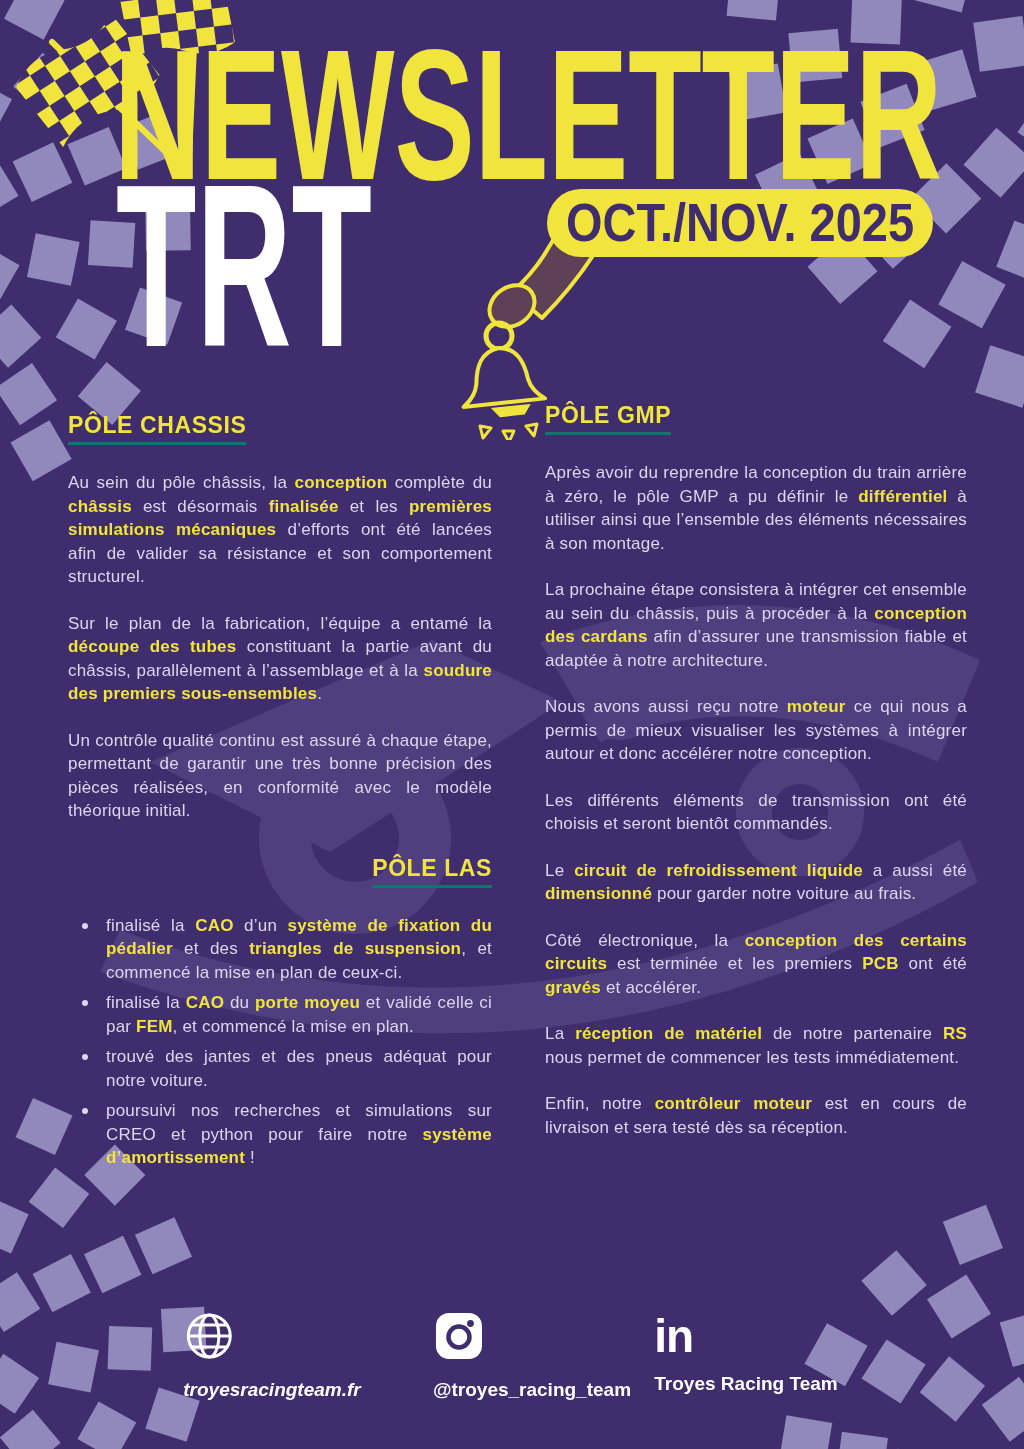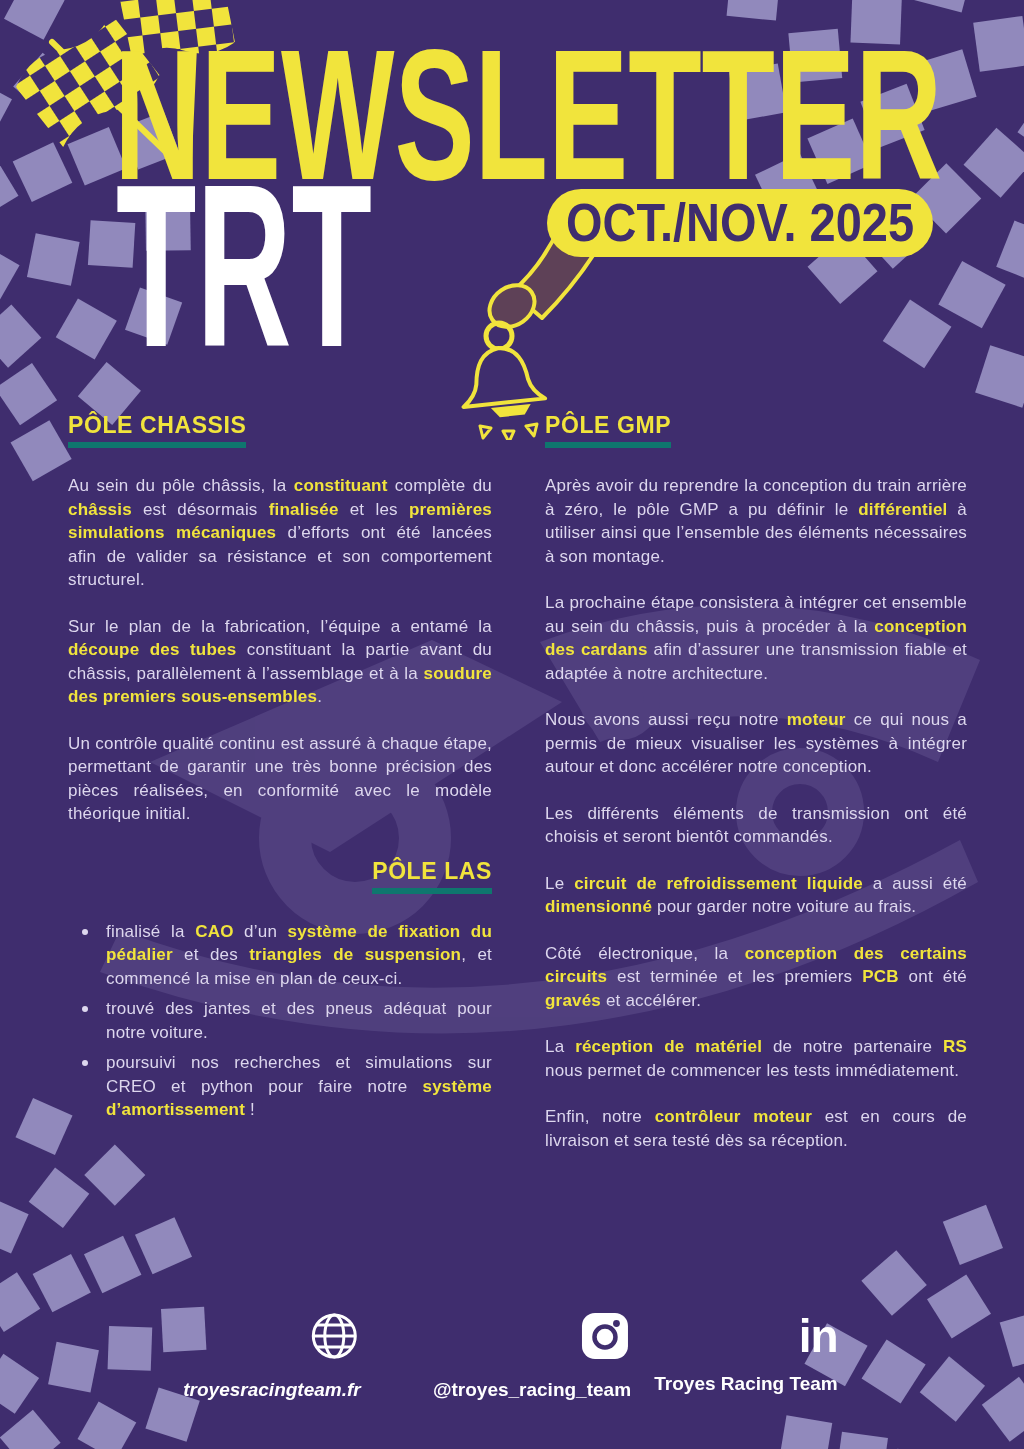--- a/index.html
+++ b/index.html
@@ -3,33 +3,33 @@
 <meta charset="utf-8">
 <style>
   html,body{margin:0;padding:0;}
   body{font-family:"Liberation Sans", sans-serif;}
   .page{position:relative;width:1024px;height:1449px;background:#3F2D6E;overflow:hidden;}
   svg text{font-family:"Liberation Sans", sans-serif;}
   #bg-decor{position:absolute;inset:0;z-index:0;}
   #header-art{position:absolute;top:0;left:0;z-index:2;}
   .col{position:absolute;z-index:3;color:#DDD7EE;font-size:17px;line-height:23.5px;letter-spacing:.2px;}
   #left-col{left:68px;top:412px;width:424px;}
-  #right-col{left:545px;top:412px;width:422px;}
+  #right-col{left:545px;top:402px;width:422px;}
   .sec-h{margin:0 0 26px 0;font-size:23px;line-height:26px;}
   .section:not(:first-child) .sec-h{margin-top:32px;text-align:right;}
   .sec-h-text{display:inline-block;color:#F1E43C;font-weight:700;letter-spacing:.6px;
-     border-bottom:6px solid #0f766e;padding-bottom:4px;}
+     border-bottom:3px solid #0f766e;padding-bottom:4px;}
   .para{margin:0 0 23px 0;text-align:justify;}
   .para:last-child{margin-bottom:0;}
   .hl{color:#F1E43C;font-weight:700;}
   .blist{list-style:none;margin:4px 0 0 0;padding:0 0 0 12px;}
   .bitem{position:relative;padding-left:26px;margin-bottom:7px;text-align:justify;}
   .bitem::before{content:"";position:absolute;left:2px;top:9px;width:6px;height:6px;border-radius:50%;background:#DDD7EE;}
   .footer{position:absolute;left:0;top:1310px;width:100%;height:110px;z-index:3;}
-  .f-item{position:absolute;top:0;display:flex;flex-direction:column;align-items:flex-end;gap:13px;transform:translateX(-50%);}
+  .f-item{position:absolute;top:0;display:flex;flex-direction:column;align-items:flex-start;gap:13px;transform:translateX(-50%);}
   .f-label{color:#FFFFFF;font-size:19px;font-weight:700;white-space:nowrap;}
   .f-label.it{font-style:italic;}
   .in-glyph{color:#FFFFFF;font-size:46px;font-weight:700;line-height:48px;letter-spacing:-1px;height:50px;display:flex;align-items:flex-end;}
 </style>
 </head>
 <body>
 
 <div class="page">
 
   <svg id="bg-decor" width="1024" height="1449" viewBox="0 0 1024 1449">
@@ -152,28 +152,29 @@
       <path d="M480 426 l11 2 -8 10 Z  M503 431 l11 0 -5 11 Z  M526 426 l11 -2 -3 12 Z" fill="none" stroke="#F1E43C" stroke-width="3" stroke-linejoin="round"></path>
     </g>
 
     <text x="114" y="179" font-size="186" font-weight="bold" fill="#F1E43C" textLength="828" lengthAdjust="spacingAndGlyphs">NEWSLETTER</text>
     <text x="116" y="346" font-size="232" font-weight="bold" fill="#FFFFFF" textLength="256" lengthAdjust="spacingAndGlyphs">TRT</text>
   </svg>
 
   <div id="left-col" class="col">
       <section class="section">
         <h2 class="sec-h"><span class="sec-h-text">PÔLE CHASSIS</span></h2>
-        <p class="para"><span>Au sein du pôle châssis, la </span><span class="hl">constituant</span><span> complète du </span><span class="hl">châssis</span><span> est désormais </span><span class="hl">finalisée</span><span> et les </span><span class="hl">premières simulations mécaniques</span><span> d’efforts ont été lancées afin de valider sa résistance et son comportement structurel.</span></p>
+        <p class="para"><span>Au sein du pôle châssis, la </span><span class="hl">conception</span><span> complète du </span><span class="hl">châssis</span><span> est désormais </span><span class="hl">finalisée</span><span> et les </span><span class="hl">premières simulations mécaniques</span><span> d’efforts ont été lancées afin de valider sa résistance et son comportement structurel.</span></p>
         <p class="para"><span>Sur le plan de la fabrication, l’équipe a entamé la </span><span class="hl">découpe des tubes</span><span> constituant la partie avant du châssis, parallèlement à l’assemblage et à la </span><span class="hl">soudure des premiers sous-ensembles</span><span>.</span></p>
         <p class="para"><span>Un contrôle qualité continu est assuré à chaque étape, permettant de garantir une très bonne précision des pièces réalisées, en conformité avec le modèle théorique initial.</span></p>
       </section>
       <section class="section">
         <h2 class="sec-h"><span class="sec-h-text">PÔLE LAS</span></h2>
         <ul class="blist">
           <li class="bitem"><span>finalisé la </span><span class="hl">CAO</span><span> d’un </span><span class="hl">système de fixation du pédalier</span><span> et des </span><span class="hl">triangles de suspension</span><span>, et commencé la mise en plan de ceux-ci.</span></li>
+          <li class="bitem"><span>finalisé la </span><span class="hl">CAO</span><span> du </span><span class="hl">porte moyeu</span><span> et validé celle ci par </span><span class="hl">FEM</span><span>, et commencé la mise en plan.</span></li>
           <li class="bitem"><span>trouvé des jantes et des pneus adéquat pour notre voiture.</span></li>
           <li class="bitem"><span>poursuivi nos recherches et simulations sur CREO et python pour faire notre </span><span class="hl">système d’amortissement</span><span> !</span></li>
         </ul>
       </section>
     </div>
   <div id="right-col" class="col">
       <section class="section">
         <h2 class="sec-h"><span class="sec-h-text">PÔLE GMP</span></h2>
         <p class="para"><span>Après avoir du reprendre la conception du train arrière à zéro, le pôle GMP a pu définir le </span><span class="hl">différentiel</span><span> à utiliser ainsi que l’ensemble des éléments nécessaires à son montage.</span></p>
         <p class="para"><span>La prochaine étape consistera à intégrer cet ensemble au sein du châssis, puis à procéder à la </span><span class="hl">conception des cardans</span><span> afin d’assurer une transmission fiable et adaptée à notre architecture.</span></p>

